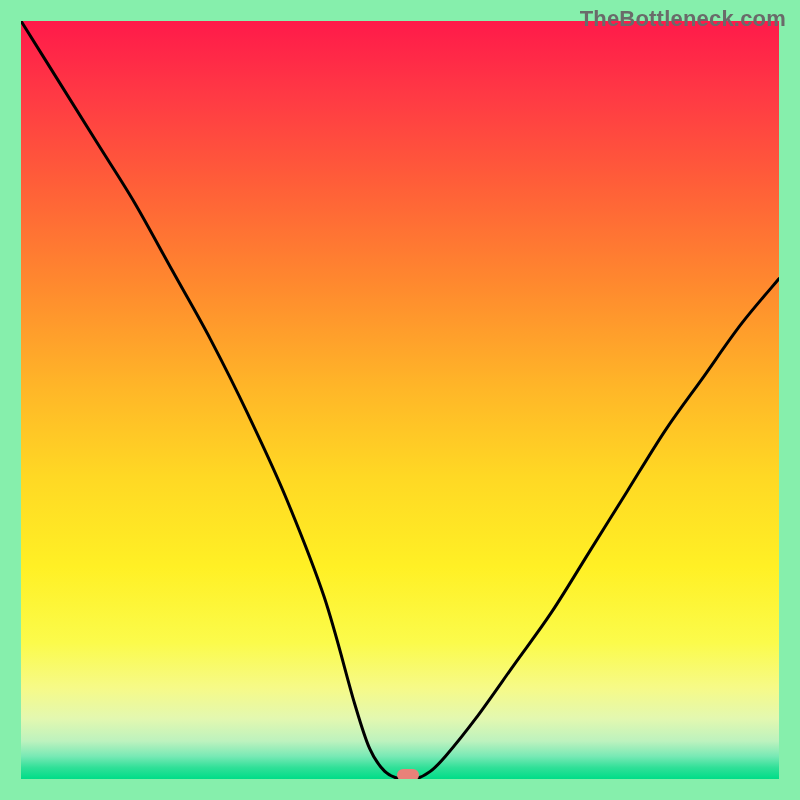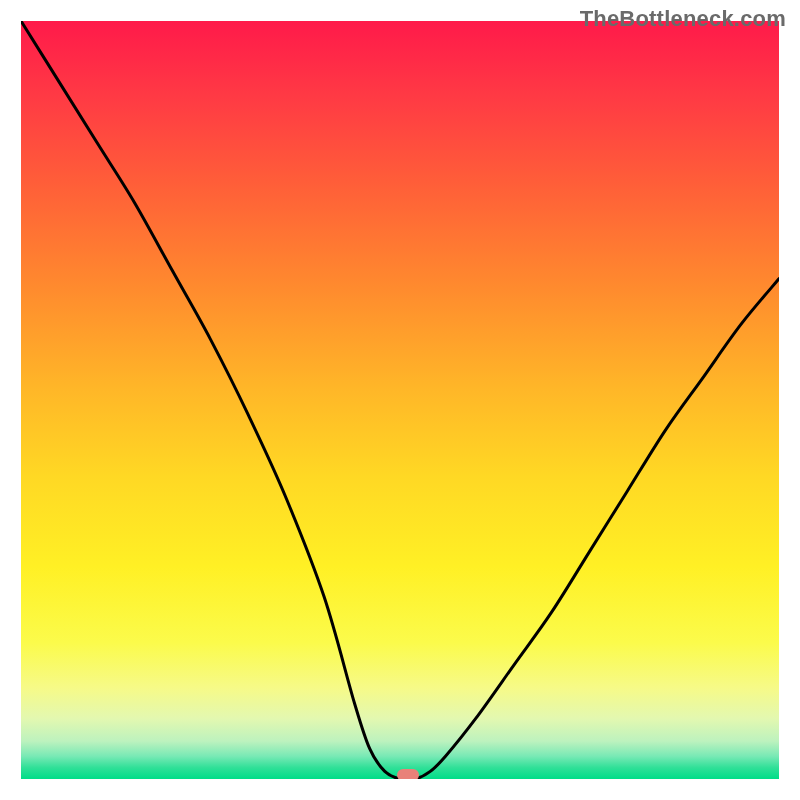--- a/index.html
+++ b/index.html
@@ -8,21 +8,21 @@
     width: 800px;
     height: 800px;
     background: #000;
     overflow: hidden;
     font-family: Arial, Helvetica, sans-serif;
   }
   .frame {
     position: relative;
     width: 800px;
     height: 800px;
-    background: #ffffff;
+    background: #86efac;
   }
   .watermark {
     position: absolute;
     top: 6px;
     right: 14px;
     color: #6a6a6a;
     font-size: 22px;
     font-weight: 600;
     letter-spacing: 0.2px;
     z-index: 10;

